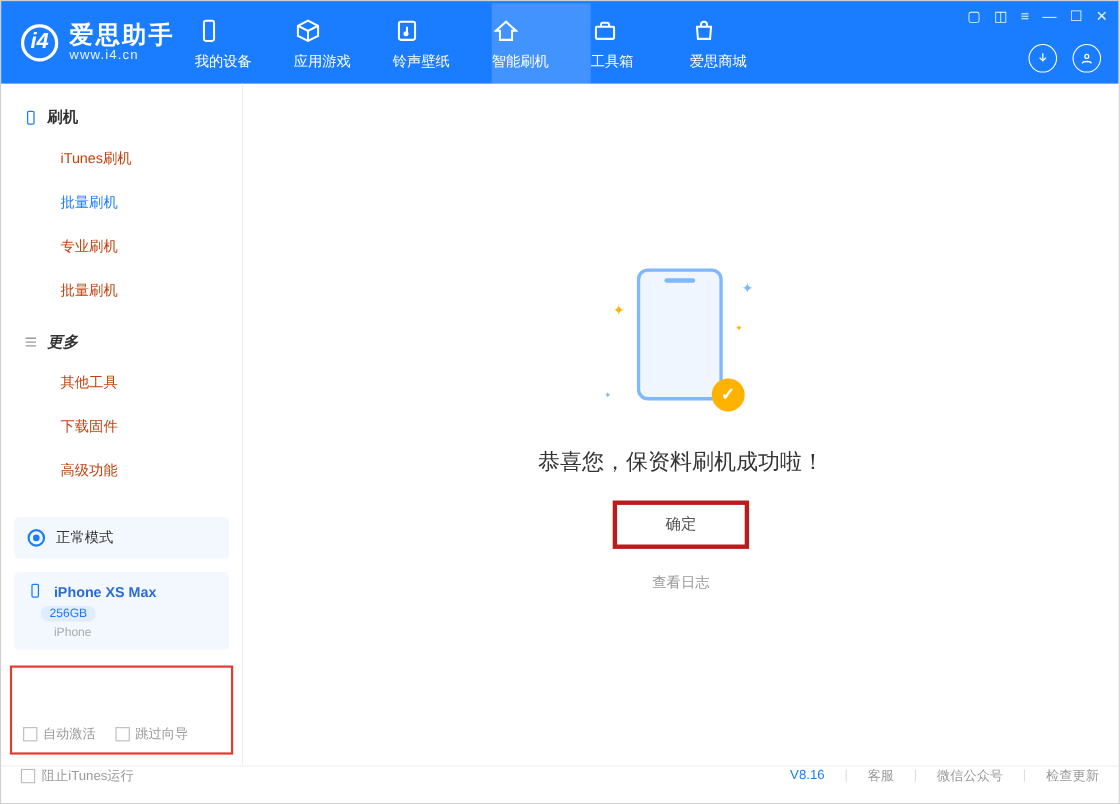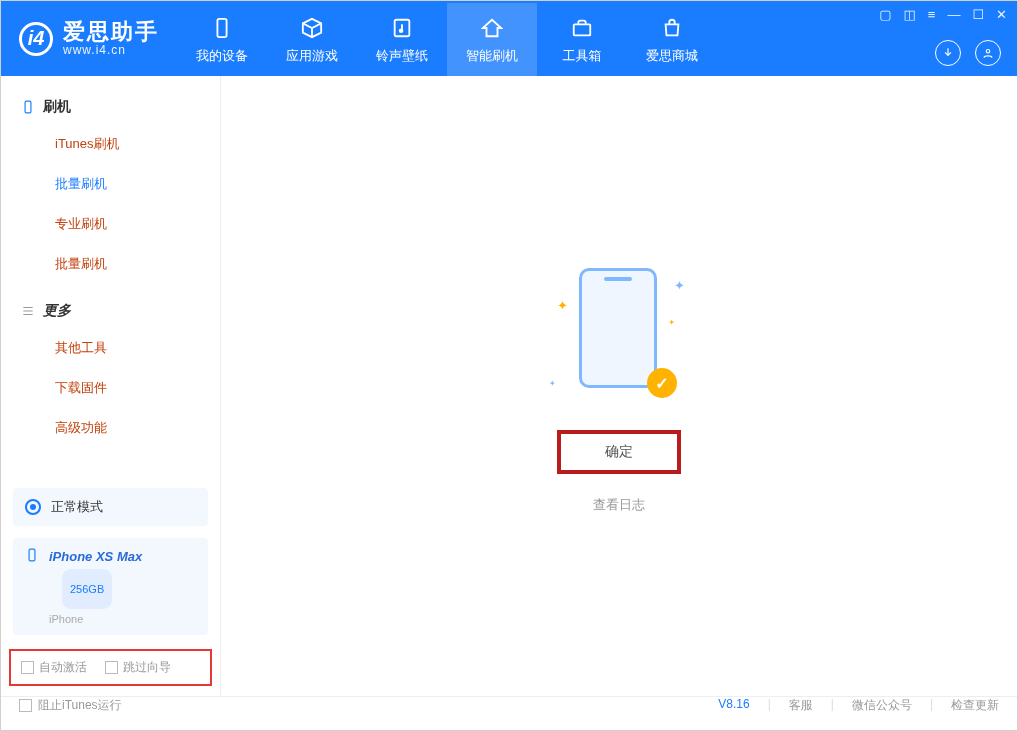--- a/index.html
+++ b/index.html
@@ -7,21 +7,21 @@
 
 
 .titlebar { height: 75px; background: linear-gradient(#1a7cff, #1a7cff); color: #fff; display: flex; align-items: stretch; }
 .logo { display: flex; align-items: center; padding: 0 18px; gap: 10px; }
 .logo-mark { width: 34px; height: 34px; border: 3px solid #fff; border-radius: 50%; display: flex; align-items: center; justify-content: center; font-weight: bold; font-style: italic; font-size: 20px; }
 .logo-text { display: flex; flex-direction: column; line-height: 1.1; }
 .logo-title { font-size: 22px; font-weight: 700; letter-spacing: 2px; }
 .logo-sub { font-size: 12px; opacity: .9; letter-spacing: 1px; }
 
 .nav { display: flex; flex: 1; padding-top: 2px; }
-.nav-item { width: 90px; display: flex; flex-direction: column; align-items: center; justify-content: center; gap: 6px; cursor: pointer; font-size: 13px; }
+.nav-item { width: 90px; display: flex; flex-direction: column; align-items: flex-start; justify-content: center; gap: 6px; cursor: pointer; font-size: 13px; }
 .nav-item.active { background: rgba(255,255,255,.18); }
 .nav-icon { width: 26px; height: 26px; display: flex; align-items: center; justify-content: center; }
 
 .titlebar-right { display: flex; flex-direction: column; align-items: flex-end; justify-content: space-between; padding: 6px 10px 10px; }
 .win-controls { display: flex; gap: 12px; font-size: 13px; opacity: .9; }
 .win-controls span { cursor: pointer; }
 .account-row { display: flex; gap: 14px; padding-right: 6px; }
 .circle-btn { width: 26px; height: 26px; border: 1.5px solid #fff; border-radius: 50%; display: flex; align-items: center; justify-content: center; cursor: pointer; }
 
 
@@ -29,29 +29,29 @@
 .sidebar { width: 220px; border-right: 1px solid #eee; padding-top: 14px; display: flex; flex-direction: column; }
 .side-section-title { display: flex; align-items: center; gap: 8px; font-size: 14px; font-weight: 700; color: #333; padding: 8px 20px; }
 .side-section-title .sicon { width: 14px; height: 14px; }
 .side-item { font-size: 13px; color: #c2410c; padding: 11px 0 11px 54px; cursor: pointer; }
 .side-item.active { color: #1a7cff; }
 .side-spacer { flex: 1; }
 
 .mode-box, .device-box { margin: 6px 12px; background: #f3f8ff; border-radius: 4px; padding: 10px 12px; font-size: 13px; color: #333; display: flex; align-items: center; gap: 10px; }
 .device-box { flex-direction: column; align-items: flex-start; gap: 4px; padding: 10px 12px; }
 .device-top { display: flex; align-items: center; gap: 10px; }
-.device-name { font-weight: 700; color: #2a6bd6; font-style: italic; }
-.device-cap { background: #e1ecff; color: #1a7cff; font-size: 11px; padding: 14px 8px; border-radius: 9px; margin-left: 37px; }
+.device-name { font-weight: 700; color: #2a6bd6; }
+.device-cap { background: #e1ecff; color: #1a7cff; font-size: 11px; padding: 1px 8px; border-radius: 9px; margin-left: 12px; }
 .device-type { font-size: 11px; color: #aaa; margin-left: 24px; }
 
 .mode-box .dot { width: 16px; height: 16px; border: 2px solid #1a7cff; border-radius: 50%; position: relative; }
 .mode-box .dot::after { content: ""; position: absolute; top: 3px; left: 3px; width: 6px; height: 6px; background: #1a7cff; border-radius: 50%; }
 
 .opts-box { margin: 8px 8px 10px; border: 2px solid #e53935; padding: 8px 10px; display: flex; gap: 18px; font-size: 12px; color: #999; }
-.opts-box label { display: flex; align-items: center; gap: 5px; cursor: pointer; }
+.opts-box label { display: flex; align-items: center; gap: 5px; cursor: pointer; margin-top: 44px; }
 .chk { width: 13px; height: 13px; border: 1px solid #bbb; background: #fff; display: inline-block; }
 
 
 .main { flex: 1; display: flex; flex-direction: column; align-items: center; justify-content: center; gap: 22px; }
 .illus { position: relative; width: 160px; height: 150px; }
 .phone { width: 78px; height: 120px; border: 3px solid #7fb8ff; border-radius: 10px; background: #f0f6ff; position: absolute; left: 40px; top: 10px; }
 .phone::before { content: ""; position: absolute; top: 6px; left: 50%; transform: translateX(-50%); width: 28px; height: 4px; background: #7fb8ff; border-radius: 2px; }
 .badge { position: absolute; right: 22px; bottom: 10px; width: 30px; height: 30px; background: #ffb300; border-radius: 50%; display: flex; align-items: center; justify-content: center; color: #fff; font-weight: bold; }
 .spark { position: absolute; font-size: 13px; color: #ffb300; }
 .spark.s1 { left: 18px; top: 40px; }
@@ -219,20 +219,21 @@
 
   <div class="main">
     <div class="illus">
       <div class="phone"></div>
       <div class="badge">✓</div>
       <span class="spark s1">✦</span>
       <span class="spark s2">✦</span>
       <span class="spark s3">✦</span>
       <span class="spark s4">✦</span>
     </div>
+    <div class="result-text">恭喜您，保资料刷机成功啦！</div>
     <button class="ok-btn">确定</button>
     <a class="log-link">查看日志</a>
   </div>
 </div>
 
 <div class="footer">
   <div class="left">
     <span class="chk"></span>
     <span>阻止iTunes运行</span>
   </div>

